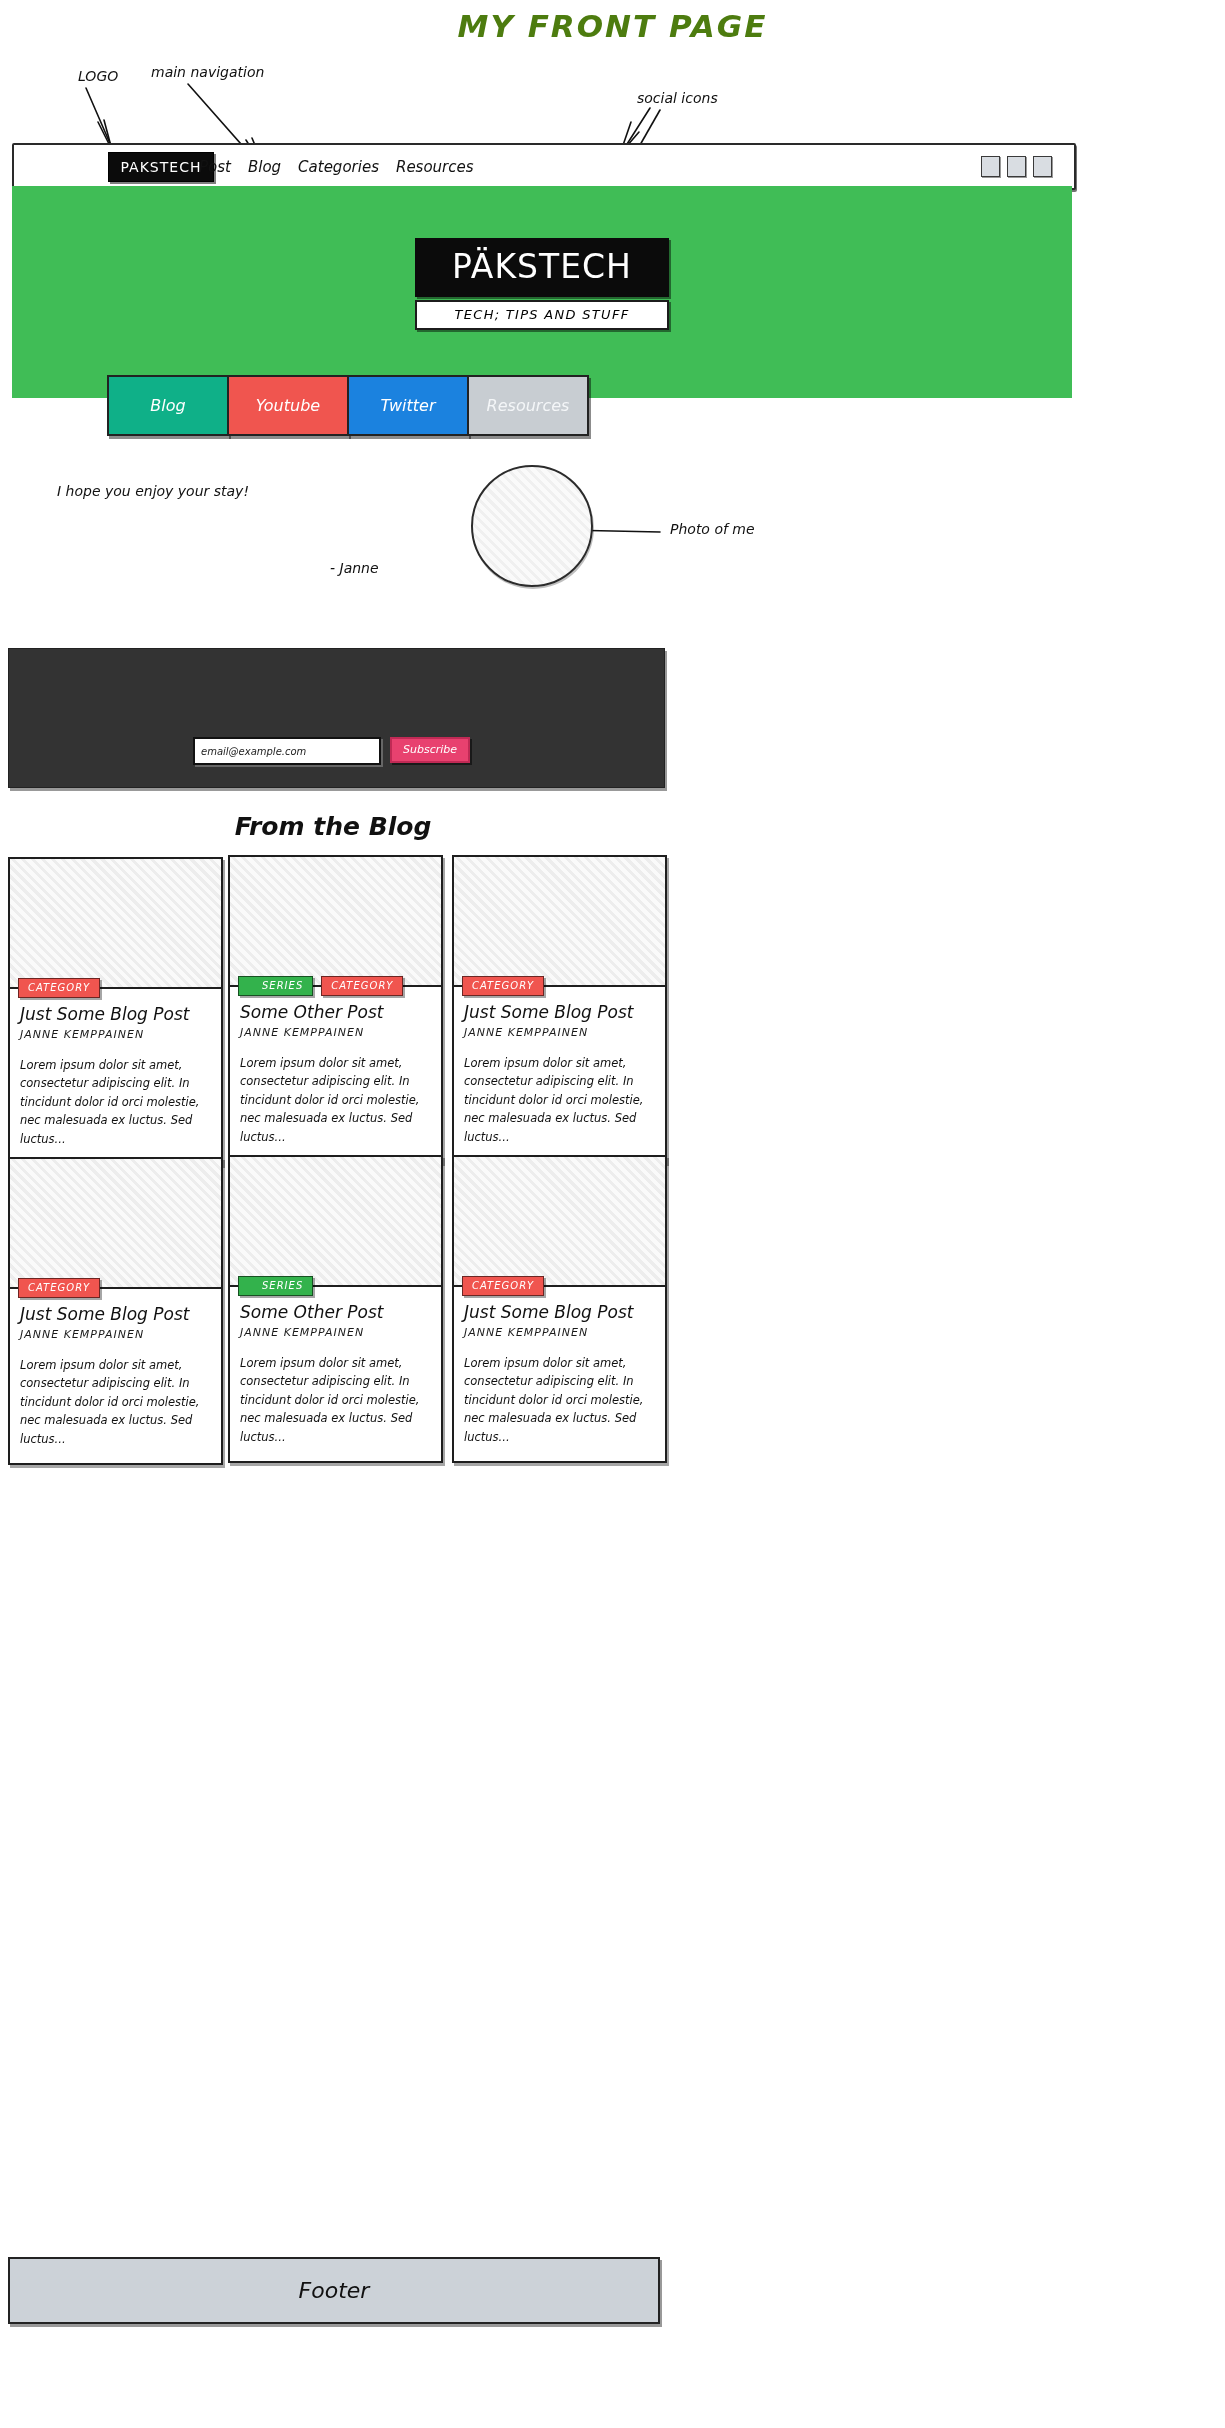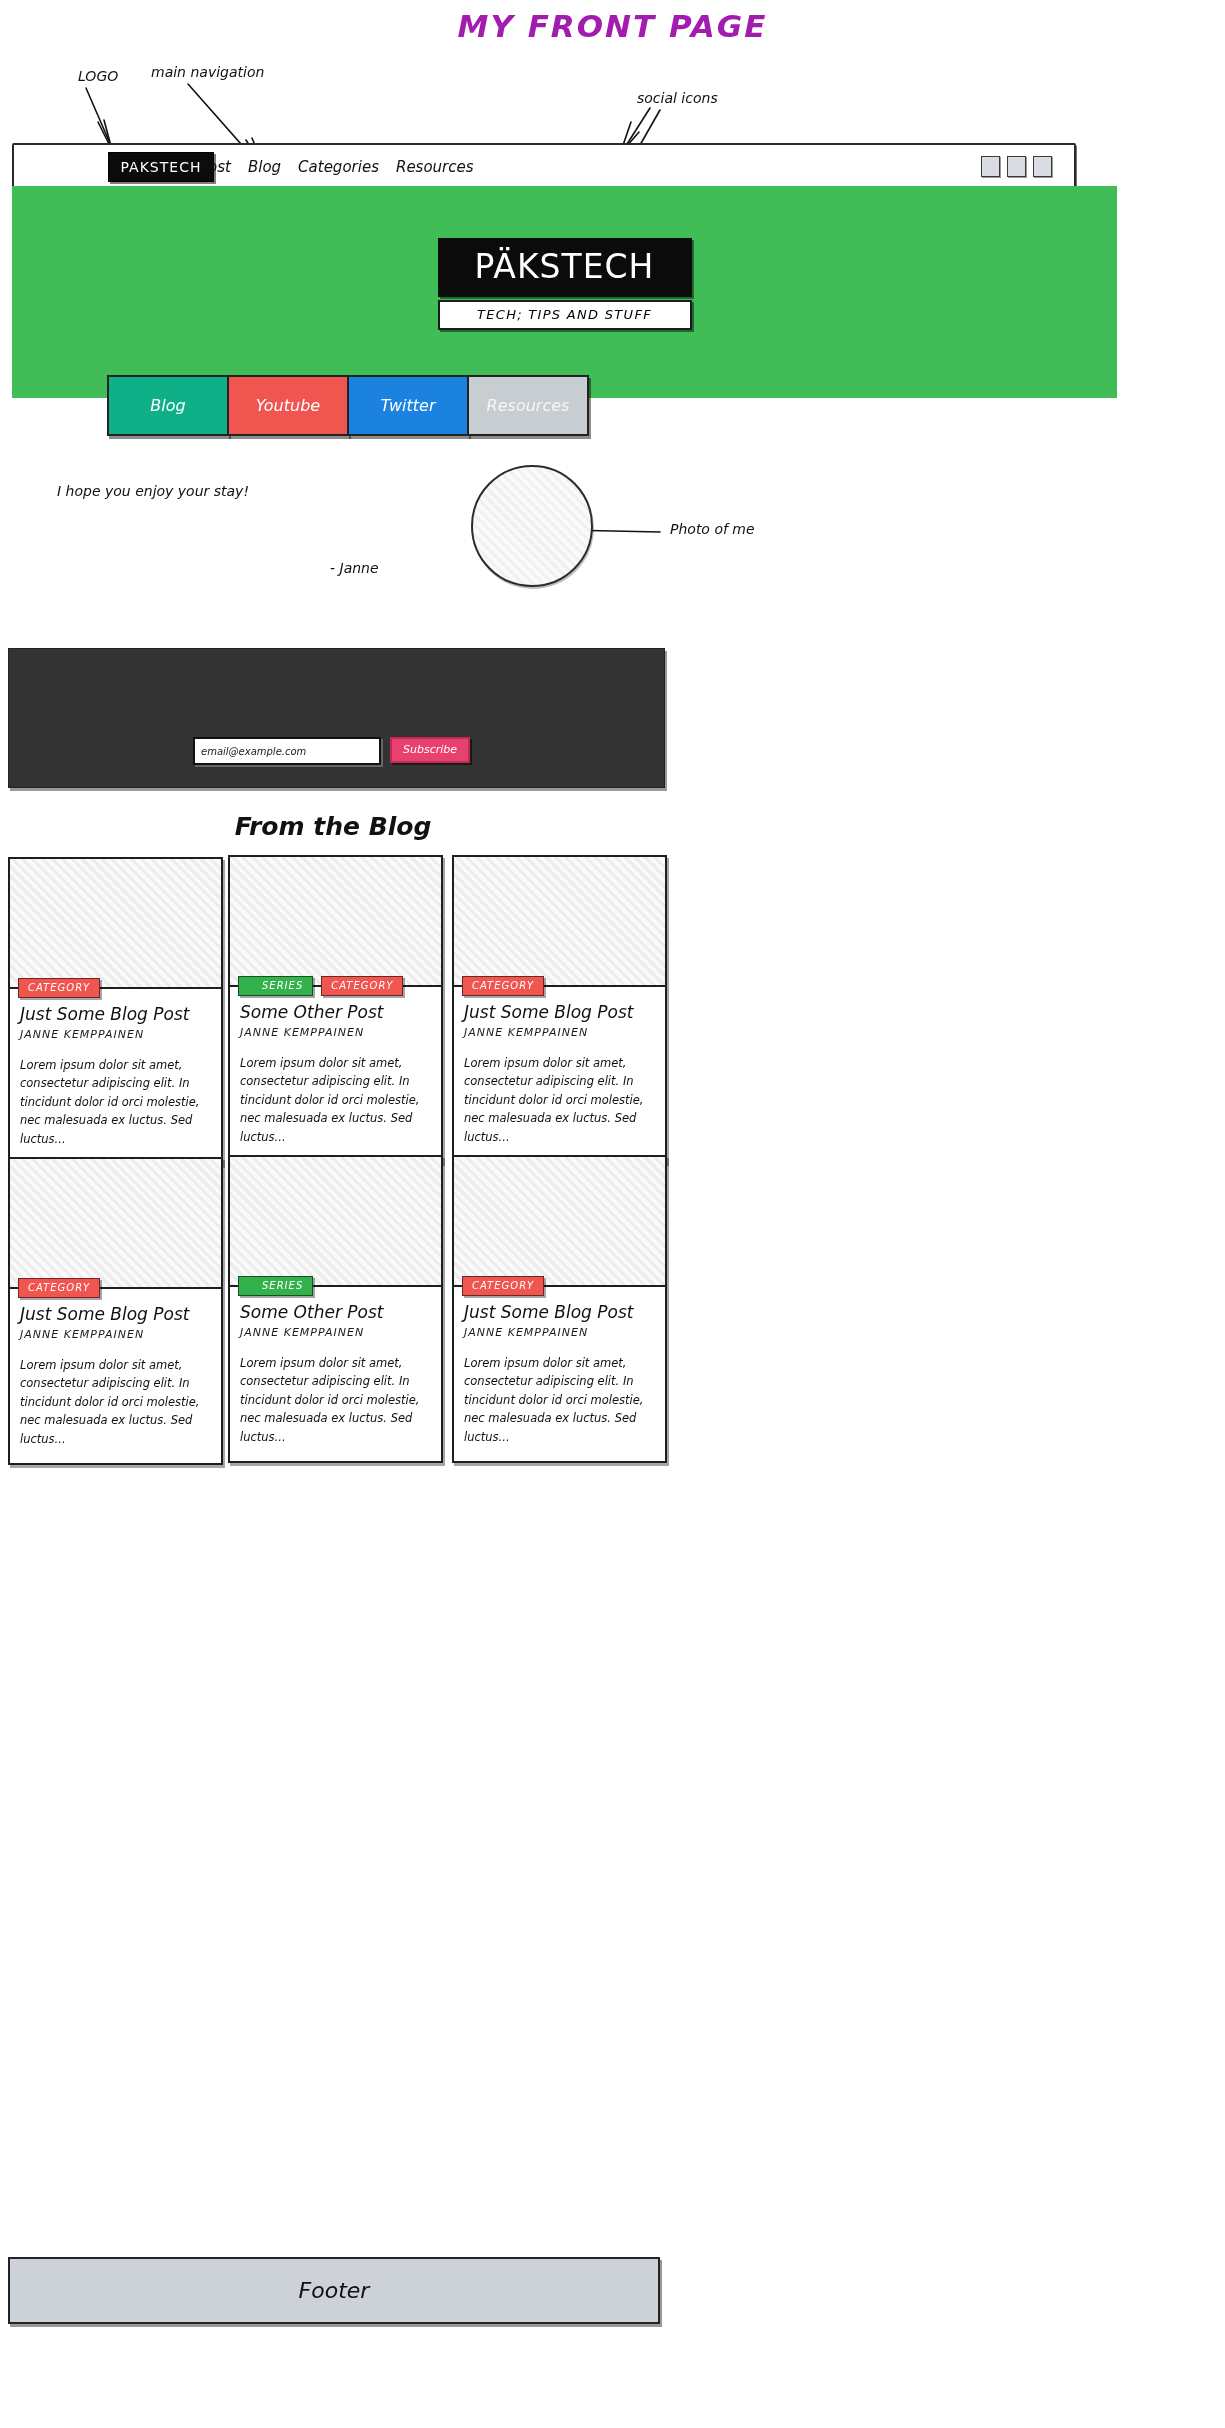--- a/index.html
+++ b/index.html
@@ -37,21 +37,21 @@
   #page-title {
     position: absolute;
     top: 8px;
     left: 0;
     width: 1225px;
     text-align: center;
     font-size: 31px;
     font-style: italic;
     font-weight: bold;
     letter-spacing: 2px;
-    color: #a21caf;
+    color: #4d7c0f;
   }
 
   
   #site-nav {
     position: absolute;
     left: 12px;
     top: 143px;
     width: 1060px;
     height: 43px;
     background: #fff;
@@ -106,21 +106,20 @@
   }
 
   
   #hero {
     position: absolute;
     left: 12px;
     top: 186px;
     width: 1060px;
     height: 212px;
     background: #40bd56;
-    padding-left: 45px;
   }
   #hero-logo-wrap {
     position: absolute;
     left: 50%;
     top: 52px;
     transform: translateX(-50%);
     width: 254px;
   }
   #hero-logo {
     background: #0b0b0b;

